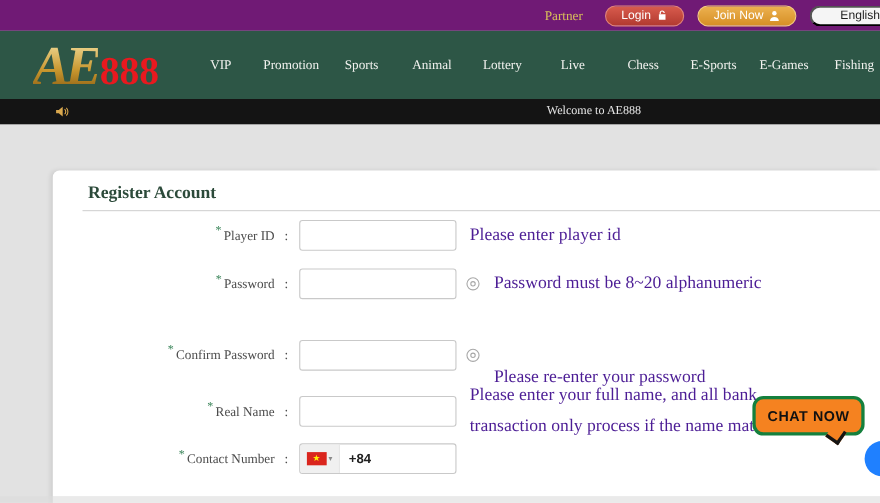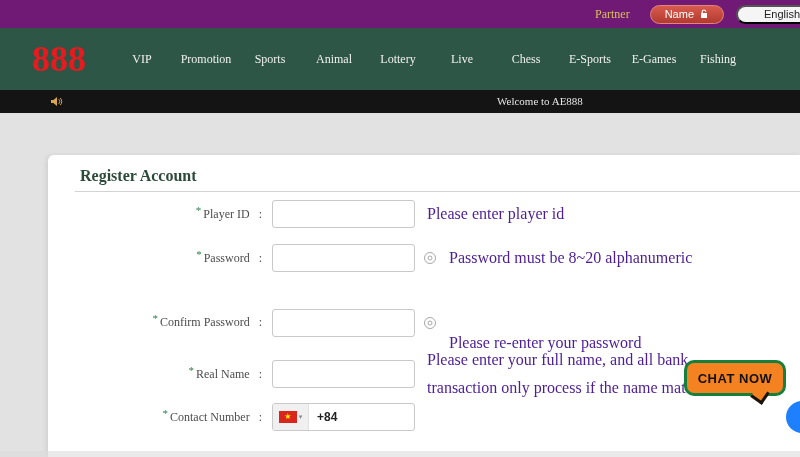--- a/index.html
+++ b/index.html
@@ -87,35 +87,45 @@
 
   .bottom-strip { position:absolute; left:0; top:451px; width:800px; height:6px;
                   background:#dcdcdc; opacity:.6; }
 </style>
 </head>
 <body>
 
 <div class="topbar">
   <span class="partner">Partner</span>
   <button class="pill pill-login">
-    <span>Name</span>
+    <span>Login</span>
     <span class="mini-ic">
       <svg width="10" height="10" viewBox="0 0 10 10">
           <path d="M2 4h6v5H2z" fill="#fff"></path>
           <path d="M3.2 4V2.8a1.8 1.8 0 0 1 3.6 0" fill="none" stroke="#fff" stroke-width="1.1"></path>
         </svg>
     </span>
   </button>
+  <button class="pill pill-join">
+    <span>Join Now</span>
+    <span class="mini-ic">
+      <svg width="10" height="10" viewBox="0 0 10 10">
+          <circle cx="5" cy="3" r="2" fill="#fff"></circle>
+          <path d="M1 10c0-2.2 1.8-3.5 4-3.5S9 7.8 9 10z" fill="#fff"></path>
+        </svg>
+    </span>
+  </button>
   <button class="pill pill-lang">
     <span>English</span>
   </button>
 </div>
 
 <div class="header">
   <div class="logo">
+    <span class="logo-ae">AE</span>
     <span class="logo-888">888</span>
   </div>
   <div class="nav">
     <span class="nav-item">VIP</span>
     <span class="nav-item">Promotion</span>
     <span class="nav-item">Sports</span>
     <span class="nav-item">Animal</span>
     <span class="nav-item">Lottery</span>
     <span class="nav-item">Live</span>
     <span class="nav-item">Chess</span>

